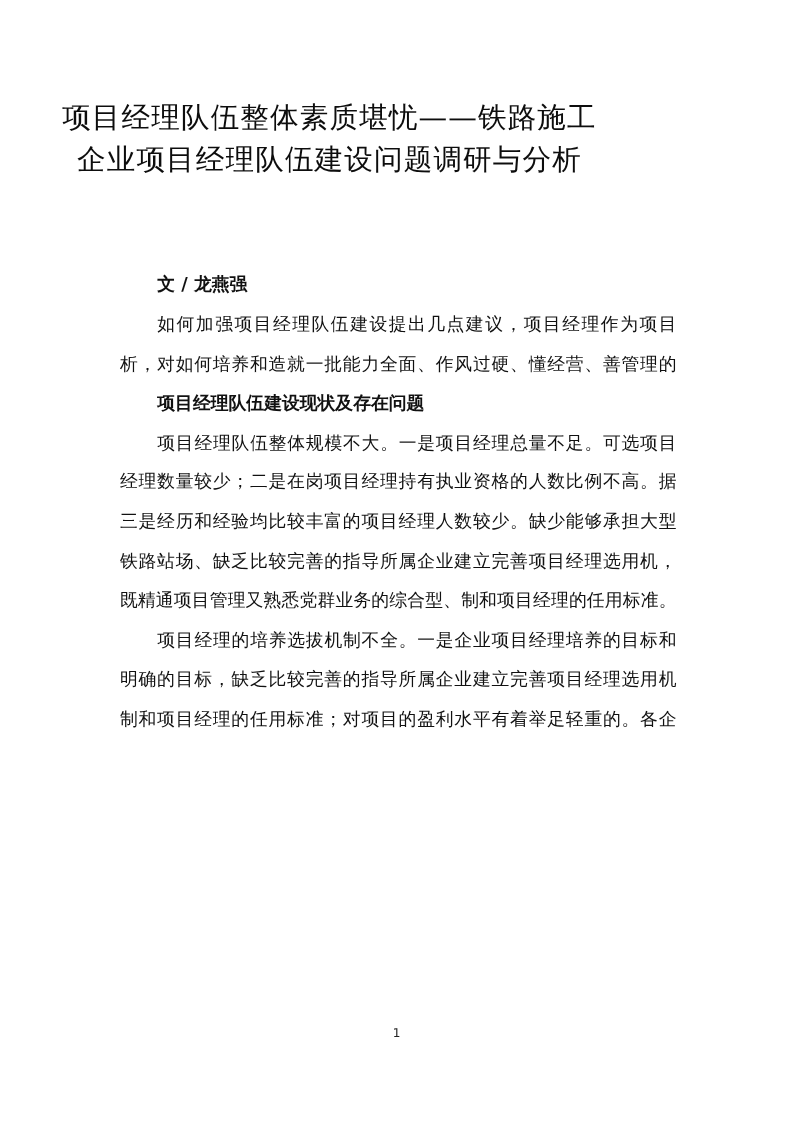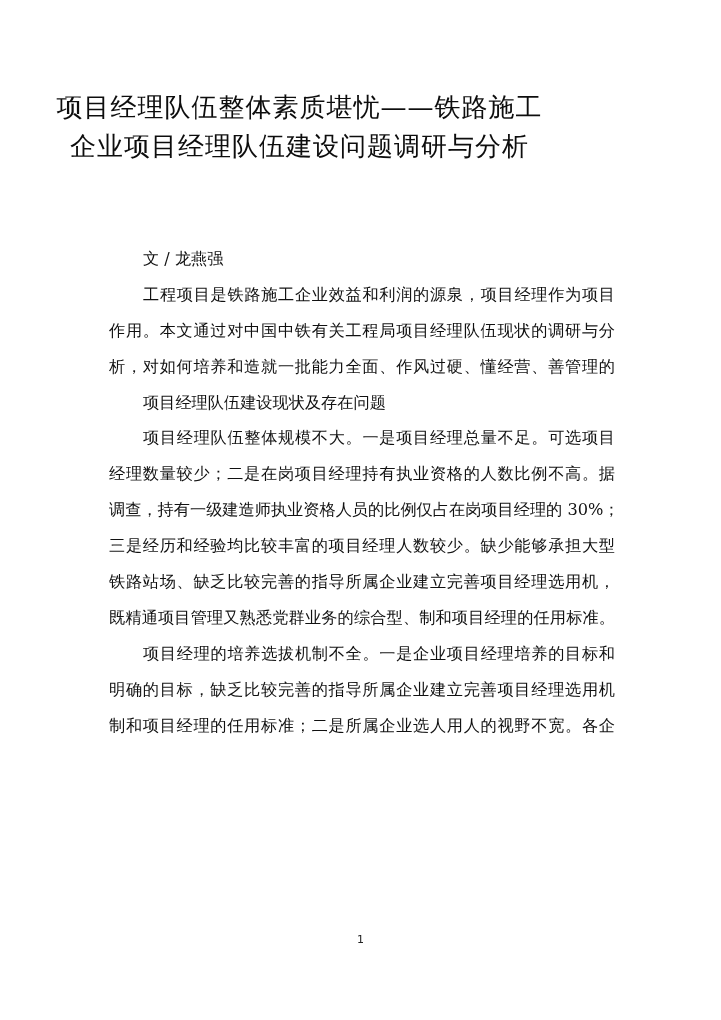--- a/index.html
+++ b/index.html
@@ -5,42 +5,40 @@
   html, body { margin: 0; padding: 0; background: #ffffff; }
   body { width: 721px; height: 1020px; position: relative; overflow: hidden;
          font-family: "DejaVu Serif", "Liberation Serif", serif; color: #111; }
   .title { position: absolute; left: 0; width: 599px; text-align: center;
            font-size: 26px; line-height: 39px; top: 88px; letter-spacing: 1px; color: #0d0d0d; }
   .title div { white-space: nowrap; }
   .body { position: absolute; left: 109px; width: 506px; top: 241px; }
   .line { height: 35.9px; line-height: 35.9px; font-size: 16.2px; white-space: nowrap;
           text-align: justify; text-align-last: justify; }
   .line.indent { padding-left: 34px; }
-  .line.last { text-align-last: left; }
+  .line.last { text-align-last: left; font-weight: bold; }
   .pagenum { position: absolute; top: 933px; left: 0; width: 721px; text-align: center;
              font-size: 11px; font-family: "DejaVu Sans", sans-serif; color: #222; }
 </style>
 </head>
 <body>
 
 <div class="title">
   <div>项目经理队伍整体素质堪忧——铁路施工</div>
   <div>企业项目经理队伍建设问题调研与分析</div>
 </div>
 
 <div class="body">
   <div class="line indent last">文 / 龙燕强</div>
-  <div class="line indent">工程项目是铁路施工企业效益和利润的源泉，项目经理作为项目</div>
-  <div class="line">作用。本文通过对中国中铁有关工程局项目经理队伍现状的调研与分</div>
+  <div class="line indent">如何加强项目经理队伍建设提出几点建议，项目经理作为项目</div>
   <div class="line">析，对如何培养和造就一批能力全面、作风过硬、懂经营、善管理的</div>
   <div class="line indent last">项目经理队伍建设现状及存在问题</div>
   <div class="line indent">项目经理队伍整体规模不大。一是项目经理总量不足。可选项目</div>
   <div class="line">经理数量较少；二是在岗项目经理持有执业资格的人数比例不高。据</div>
-  <div class="line">调查，持有一级建造师执业资格人员的比例仅占在岗项目经理的 30%；</div>
   <div class="line">三是经历和经验均比较丰富的项目经理人数较少。缺少能够承担大型</div>
   <div class="line">铁路站场、缺乏比较完善的指导所属企业建立完善项目经理选用机，</div>
   <div class="line">既精通项目管理又熟悉党群业务的综合型、制和项目经理的任用标准。</div>
   <div class="line indent">项目经理的培养选拔机制不全。一是企业项目经理培养的目标和</div>
   <div class="line">明确的目标，缺乏比较完善的指导所属企业建立完善项目经理选用机</div>
-  <div class="line">制和项目经理的任用标准；二是所属企业选人用人的视野不宽。各企</div>
+  <div class="line">制和项目经理的任用标准；对项目的盈利水平有着举足轻重的。各企</div>
 </div>
 
 <div class="pagenum">1</div>
 
 </body></html>

